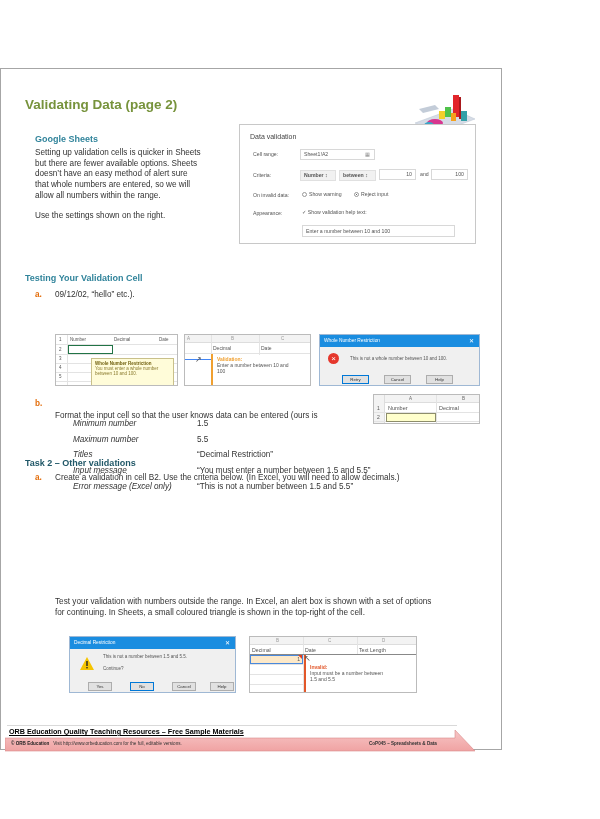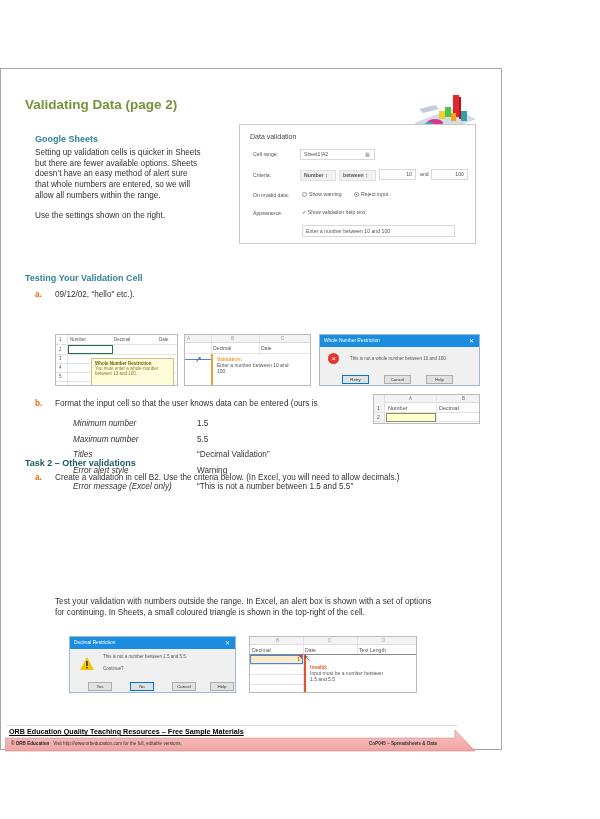--- a/index.html
+++ b/index.html
@@ -163,21 +163,21 @@
     <div class="dialog-body">
       <div style="position:absolute; left:8px; top:6px; width:11px; height:11px; border-radius:50%; background:#e5372c; color:#fff; font-size:8px; text-align:center; line-height:11px;">×</div>
       <div style="position:absolute; left:30px; top:9px; font-size:4.5px;">This is not a whole number between 10 and 100.</div>
       <div class="wbtn def" style="left:22px; top:28px; width:27px;">Retry</div>
       <div class="wbtn" style="left:64px; top:28px; width:27px;">Cancel</div>
       <div class="wbtn" style="left:106px; top:28px; width:27px;">Help</div>
     </div>
   </div>
 
   <div class="list-mark" style="left:34px; top:330px;">b.</div>
-  <div class="para" style="left:54px; top:330px;">
+  <div class="para" style="left:54px; top:342px;">
     <div>Format the input cell so that the user knows data can be entered (ours is</div>
   </div>
 
   <div class="shot" style="left:372px; top:325px; width:107px; height:30px;">
     <div style="position:absolute; left:0; top:0; right:0; height:8px; background:#f3f3f3; border-bottom:1px solid #ddd;"></div>
     <div style="position:absolute; left:0; top:0; width:11px; height:30px; background:#f3f3f3; border-right:1px solid #ddd;"></div>
     <div style="position:absolute; left:35px; top:1px; color:#666;">A</div>
     <div style="position:absolute; left:88px; top:1px; color:#666;">B</div>
     <div class="grid-line" style="left:62px; top:0; width:1px; height:30px;"></div>
     <div class="grid-line" style="left:0; top:17px; width:107px; height:1px;"></div>
@@ -199,25 +199,25 @@
         <tr>
           <td class="k">Minimum number</td>
           <td>1.5</td>
         </tr>
         <tr>
           <td class="k">Maximum number</td>
           <td>5.5</td>
         </tr>
         <tr>
           <td class="k">Titles</td>
-          <td>“Decimal Validation”</td>
-        </tr>
-        <tr>
-          <td class="k">Error alert style</td>
-          <td>Warning</td>
+          <td>“Decimal Restriction”</td>
+        </tr>
+        <tr>
+          <td class="k">Input message</td>
+          <td>“You must enter a number between 1.5 and 5.5”</td>
         </tr>
         <tr>
           <td class="k">Error message (Excel only)</td>
           <td>“This is not a number between 1.5 and 5.5”</td>
         </tr>
       </tbody>
   </table>
 
   <div class="para" style="left:54px; top:528px;">
     <div>Test your validation with numbers outside the range.  In Excel, an alert box is shown with a set of options</div>

